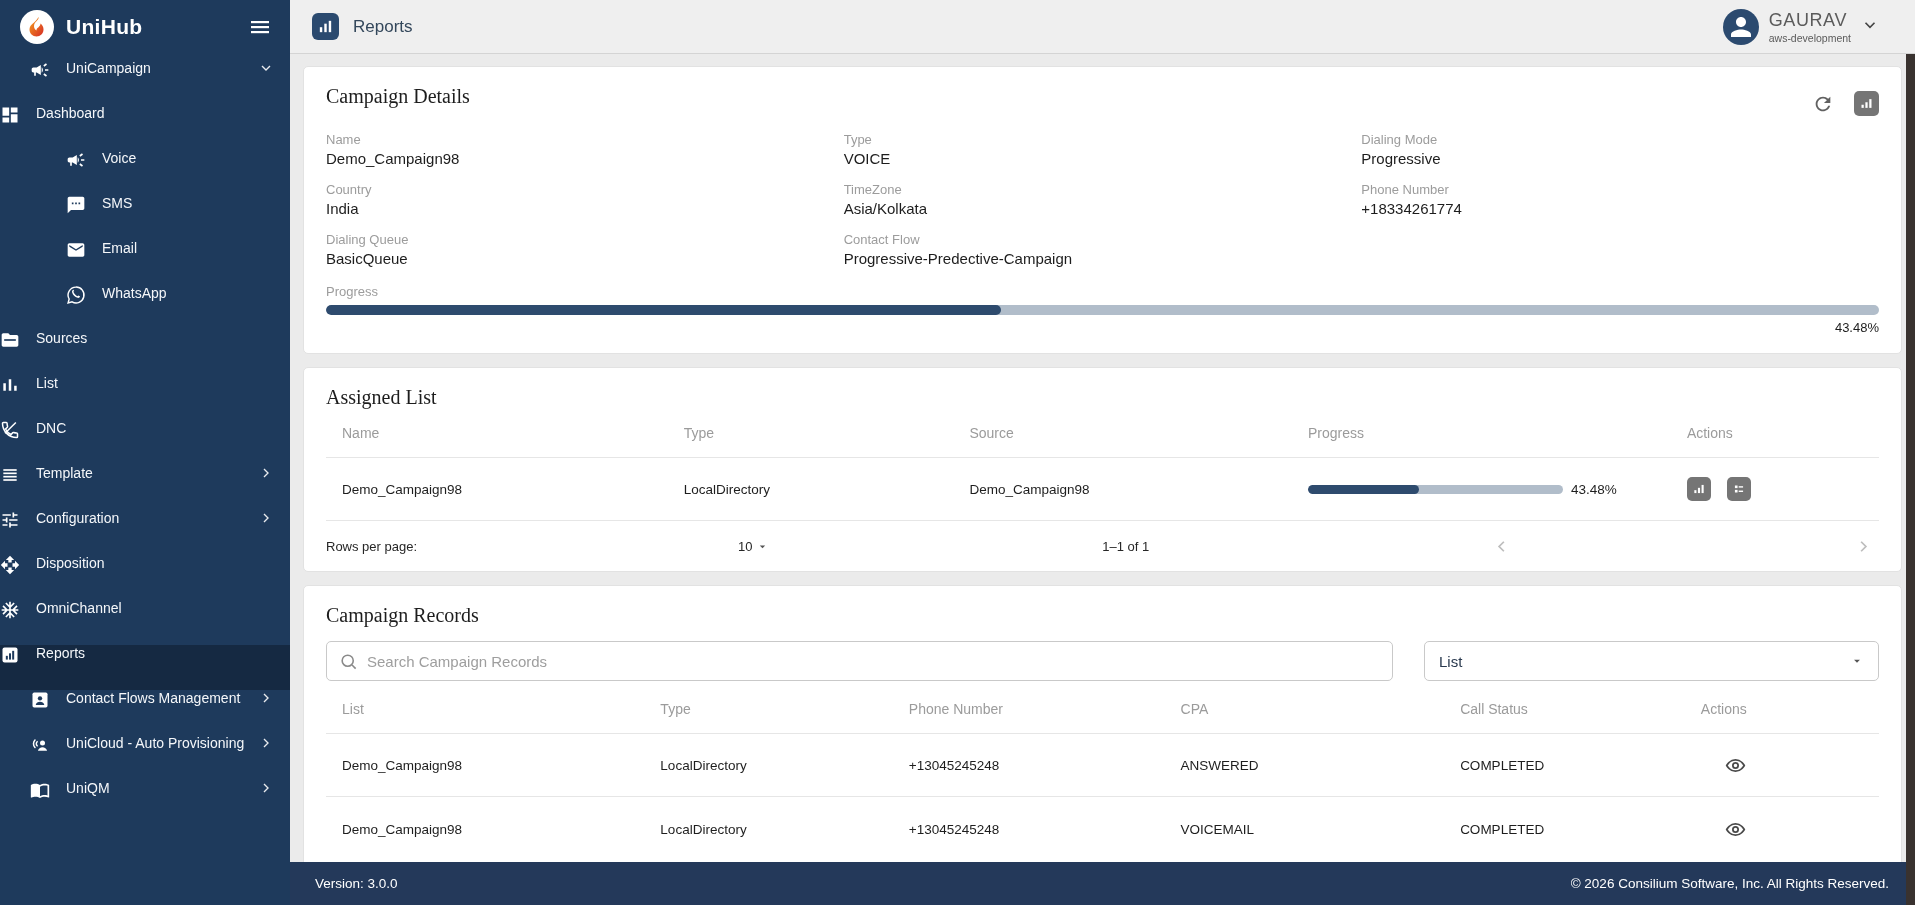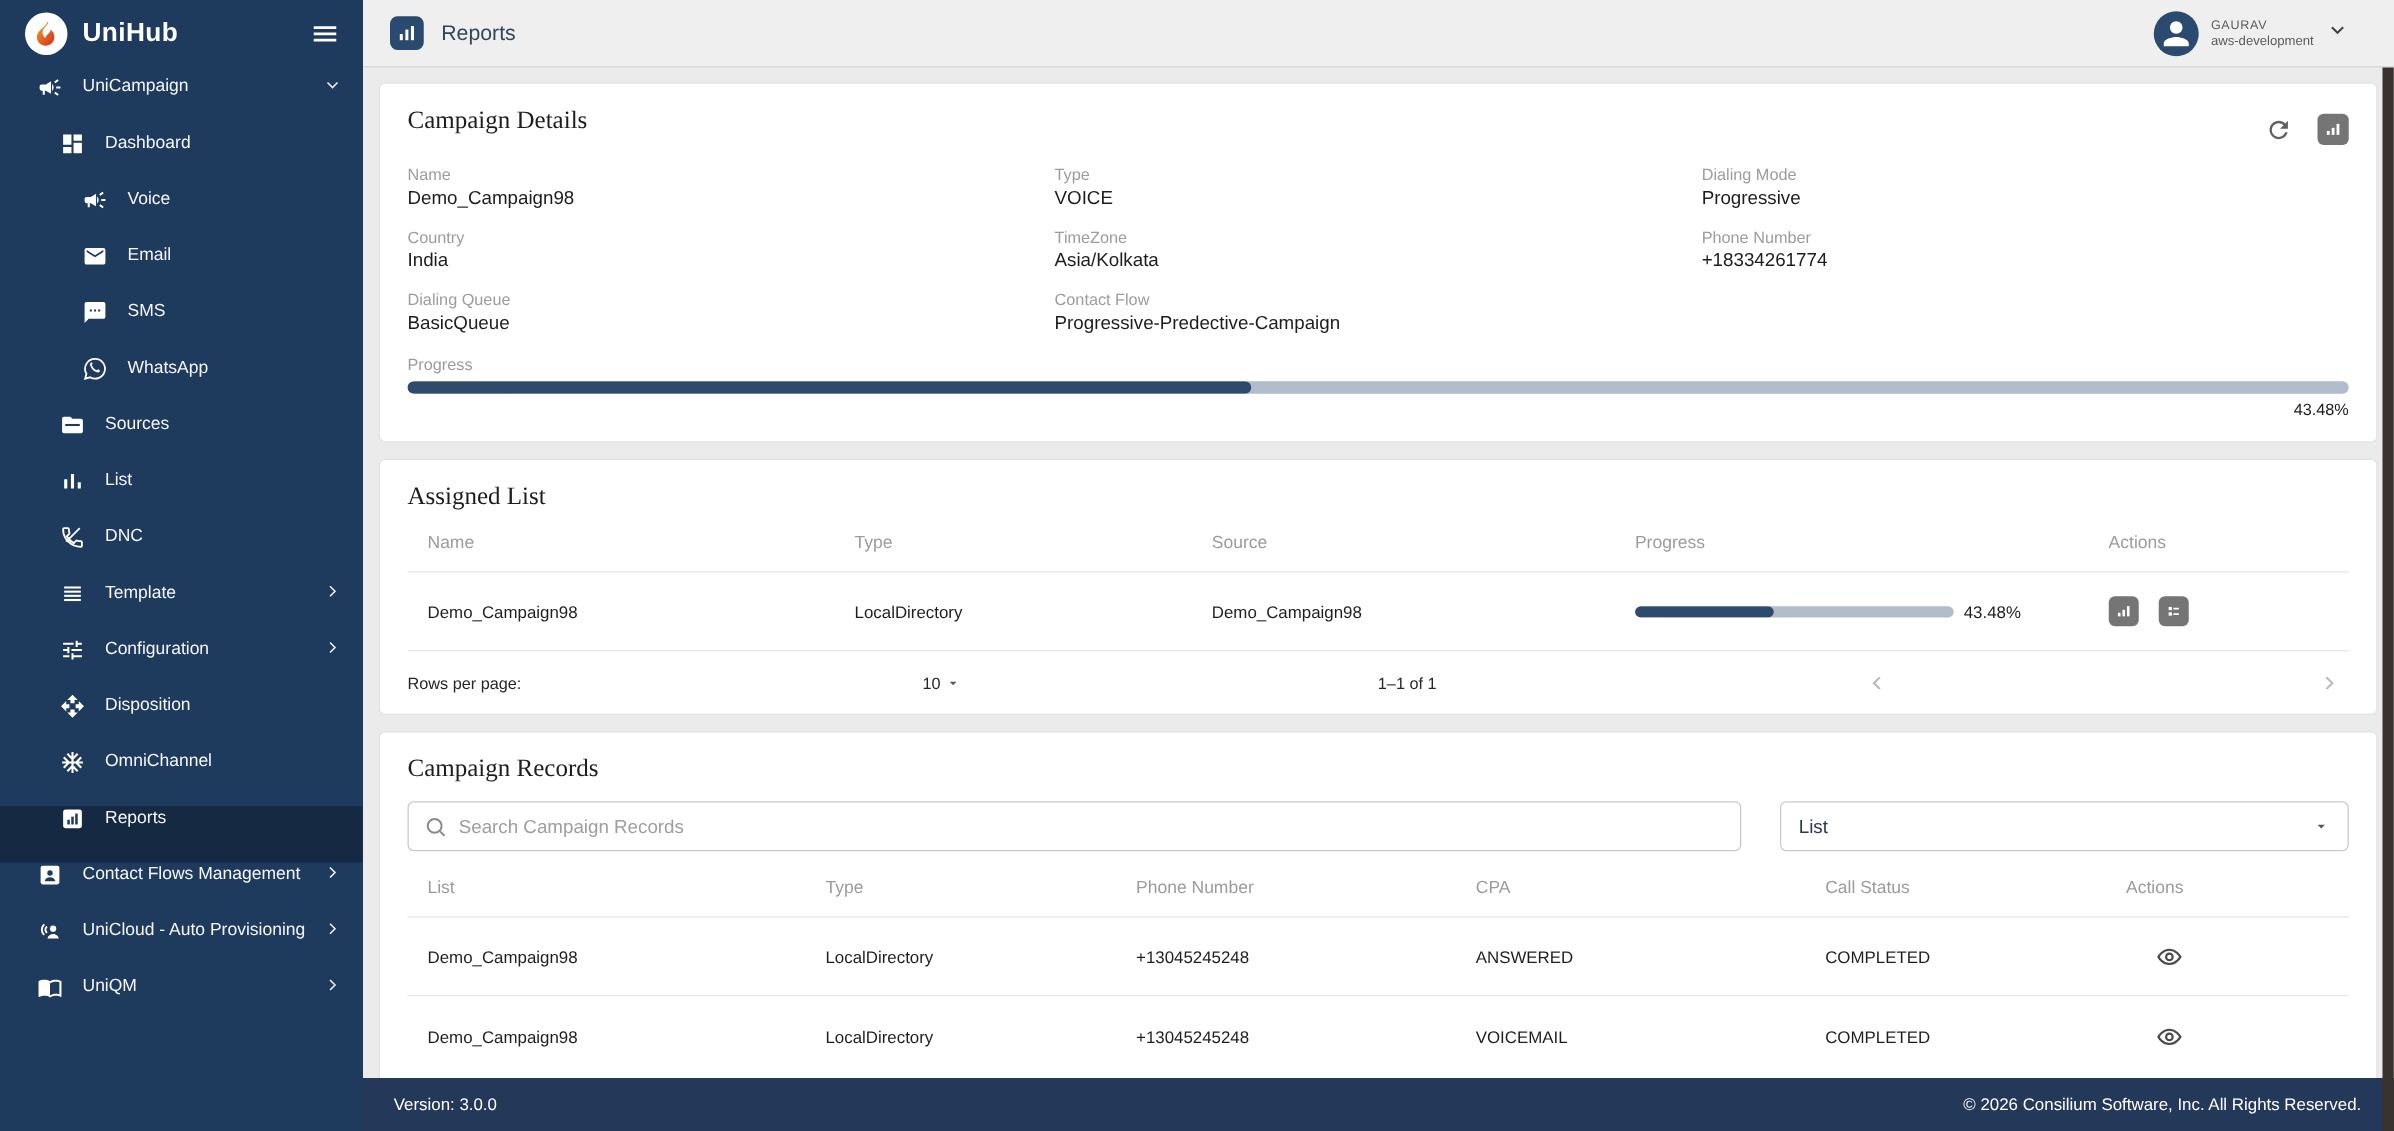--- a/index.html
+++ b/index.html
@@ -11,38 +11,38 @@
     background:#1e3a5c; color:#fff; z-index:30; }
   .sb-header { height:54px; display:flex; align-items:center; padding:0 18px 0 20px; }
   .logo-circle { width:34px; height:34px; border-radius:50%; background:#fff;
     display:flex; align-items:center; justify-content:center; flex:0 0 auto; }
   .brand { font-size:21px; font-weight:bold; margin-left:12px; letter-spacing:.3px; }
   .hamburger { margin-left:auto; cursor:pointer; display:flex; }
   .nav { padding-top:6px; }
   .nav-item { height:45px; display:flex; align-items:flex-start; font-size:14px;
     font-weight:500; cursor:pointer; color:#f5f7fa; }
   .nav-item.lvl0 { padding-left:30px; }
-  .nav-item.lvl1 { padding-left:48px; }
+  .nav-item.lvl1 { }
   .nav-item.lvl2 { padding-left:66px; }
   .nav-item.selected { background:#152942; }
   .nav-ic { width:20px; height:20px; margin-right:16px; flex:0 0 auto; display:flex; }
   .nav-ic svg { width:20px; height:20px; }
   .nav-chev { margin-left:auto; margin-right:16px; display:flex; opacity:.9; }
 
   
   .topbar { position:fixed; left:290px; right:0; top:0; height:54px; background:#efefef;
     border-bottom:1px solid #d4d4d4; display:flex; align-items:center; padding:0 22px; z-index:20; }
   .tb-icon { width:27px; height:27px; border-radius:6px; background:#2b4a6f;
     display:flex; align-items:center; justify-content:center; margin-right:14px; }
   .tb-title { font-size:17px; color:#33475b; font-weight:500; }
   .user { margin-left:auto; display:flex; align-items:center; gap:10px; cursor:pointer;
     margin-right:14px; }
   .avatar { width:36px; height:36px; border-radius:50%; background:#2b4a6f;
     display:flex; align-items:center; justify-content:center; }
-  .user-name { font-size:10px; color:#5b5b5b; letter-spacing:.6px; }
+  .user-name { font-size:18px; color:#5b5b5b; letter-spacing:.6px; }
   .user-org { font-size:10.5px; color:#5b5b5b; margin-top:1px; }
 
   
   .main { position:absolute; left:290px; top:54px; right:0; bottom:0;
     padding:12px 13px 0 13px; overflow:hidden; }
   .card { background:#fff; border:1px solid #e2e2e2; border-radius:5px;
     margin-bottom:13px; padding:18px 22px; }
   .card-title { font-size:20px; color:#1d1d1d; font-weight:500;font-family:Liberation Serif, serif; }
   .cd-head { display:flex; align-items:flex-start; justify-content:space-between; }
   .cd-head-icons { display:flex; align-items:center; gap:20px; padding-top:6px; }
@@ -158,33 +158,33 @@
           <svg viewBox="0 0 24 24" fill="#fff">
             <path d="M18 11v2h4v-2h-4zm-2 6.6c.96.72 2.21 1.66 3.2 2.4.4-.54.8-1.08 1.2-1.6-.99-.74-2.24-1.68-3.2-2.4-.4.53-.8 1.07-1.2 1.6zM20.4 5.6c-.4-.53-.8-1.07-1.2-1.6-.99.74-2.24 1.68-3.2 2.4.4.53.8 1.07 1.2 1.6.96-.72 2.21-1.65 3.2-2.4zM4 9c-1.1 0-2 .9-2 2v2c0 1.1.9 2 2 2h1v4h2v-4h1l5 3V6L8 9H4zm11.5 3c0-1.33-.58-2.53-1.5-3.35v6.69c.92-.81 1.5-2.01 1.5-3.34z"></path>
           </svg>
         </span>
       <span>Voice</span>
     </div>
 
     <div class="nav-item lvl2">
       <span class="nav-ic">
           <svg viewBox="0 0 24 24" fill="#fff">
+            <path d="M20 2H4c-1.1 0-2 .9-2 2v18l4-4h14c1.1 0 2-.9 2-2V4c0-1.1-.9-2-2-2zM9 11H7V9h2v2zm4 0h-2V9h2v2zm4 0h-2V9h2v2z"></path>
+          </svg>
+        </span>
+      <span>SMS</span>
+    </div>
+
+    <div class="nav-item lvl2">
+      <span class="nav-ic">
+          <svg viewBox="0 0 24 24" fill="#fff">
             <path d="M20 4H4c-1.1 0-2 .9-2 2v12c0 1.1.9 2 2 2h16c1.1 0 2-.9 2-2V6c0-1.1-.9-2-2-2zm0 4l-8 5-8-5V6l8 5 8-5v2z"></path>
           </svg>
         </span>
       <span>Email</span>
-    </div>
-
-    <div class="nav-item lvl2">
-      <span class="nav-ic">
-          <svg viewBox="0 0 24 24" fill="#fff">
-            <path d="M20 2H4c-1.1 0-2 .9-2 2v18l4-4h14c1.1 0 2-.9 2-2V4c0-1.1-.9-2-2-2zM9 11H7V9h2v2zm4 0h-2V9h2v2zm4 0h-2V9h2v2z"></path>
-          </svg>
-        </span>
-      <span>SMS</span>
     </div>
 
     <div class="nav-item lvl2">
       <span class="nav-ic">
           <svg viewBox="0 0 24 24" fill="none" stroke="#fff" stroke-width="1.7">
             <path d="M12 2.5a9.5 9.5 0 0 0-8.2 14.3L2.5 21.5l4.8-1.3A9.5 9.5 0 1 0 12 2.5z"></path>
             <path d="M8.8 7.6c.3 1.9 1.8 4.4 4.6 5.9l1.6-1 1.9 1.3c-.4 1.3-1.7 2-3 1.6-3.2-1-5.8-3.6-6.6-6.8-.3-1.3.4-2.6 1.7-2.9l.9 1.9z" fill="#fff" stroke="none"></path>
           </svg>
         </span>
       <span>WhatsApp</span>

